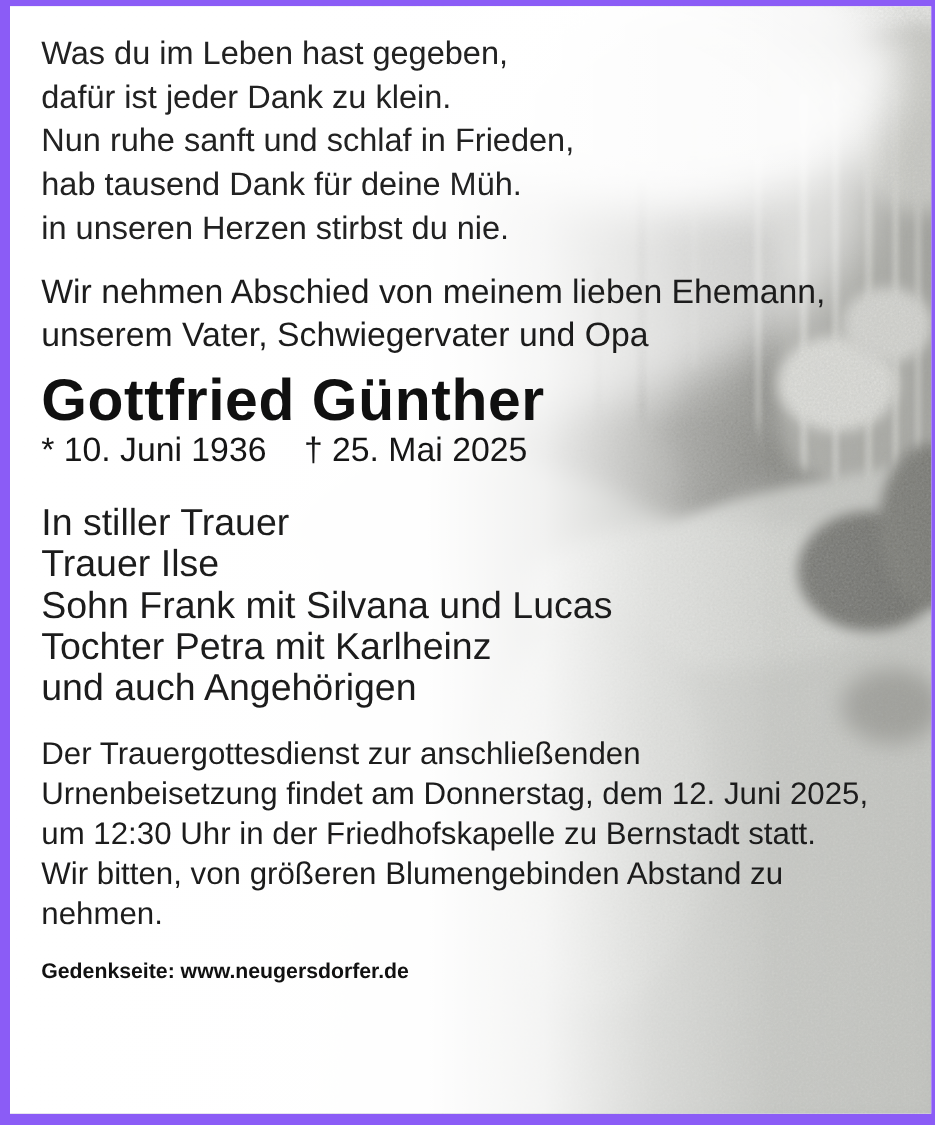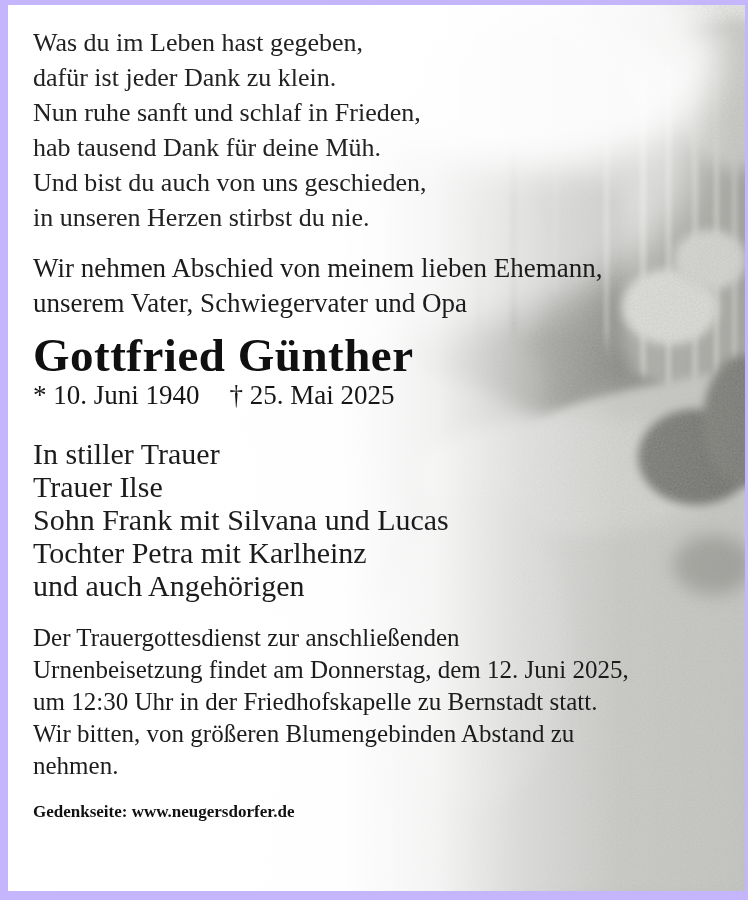--- a/index.html
+++ b/index.html
@@ -1,23 +1,23 @@
 <!DOCTYPE html>
 <html lang="de"><head>
 <meta charset="utf-8">
 <style>
   html, body { margin: 0; padding: 0; background: #444; }
   .page {
     position: relative;
     width: 748px;
     height: 900px;
-    background: #c4b5fd;
+    background: #8b5cf6;
     box-sizing: border-box;
     padding: 5px 3px 9px 8px;
-    font-family: Liberation Serif, serif;
+    font-family: Liberation Sans, sans-serif;
   }
   .inner {
     position: relative;
     width: 100%;
     height: 100%;
     background: #fff;
     overflow: hidden;
   }
   .bg {
     position: absolute;
@@ -138,33 +138,32 @@
       </g>
     </svg>
 
     <div class="content">
 
       <div class="poem">
         <div class="line">Was du im Leben hast gegeben,</div>
         <div class="line">dafür ist jeder Dank zu klein.</div>
         <div class="line">Nun ruhe sanft und schlaf in Frieden,</div>
         <div class="line">hab tausend Dank für deine Müh.</div>
-        <div class="line">Und bist du auch von uns geschieden,</div>
         <div class="line">in unseren Herzen stirbst du nie.</div>
       </div>
 
       <div class="intro">
         <div class="line">Wir nehmen Abschied von meinem lieben Ehemann,</div>
         <div class="line">unserem Vater, Schwiegervater und Opa</div>
       </div>
 
       <h1 class="name">Gottfried Günther</h1>
 
       <div class="dates">
-        <span class="birth">* 10. Juni 1940</span><span class="death">† 25. Mai 2025</span>
+        <span class="birth">* 10. Juni 1936</span><span class="death">† 25. Mai 2025</span>
       </div>
 
       <div class="mourners">
         <div class="line">In stiller Trauer</div>
         <div class="line">Trauer Ilse</div>
         <div class="line">Sohn Frank mit Silvana und Lucas</div>
         <div class="line">Tochter Petra mit Karlheinz</div>
         <div class="line">und auch Angehörigen</div>
       </div>
 

